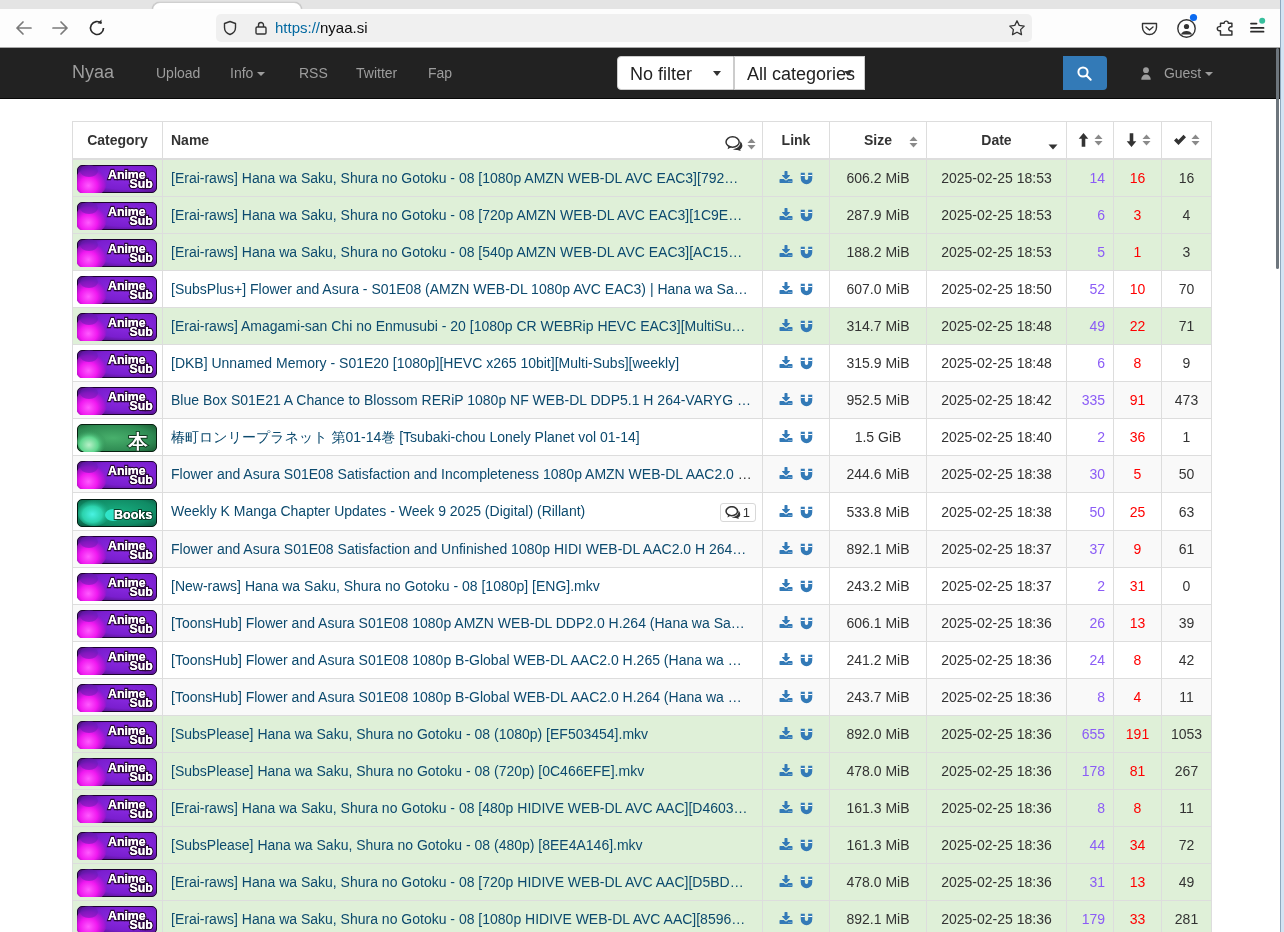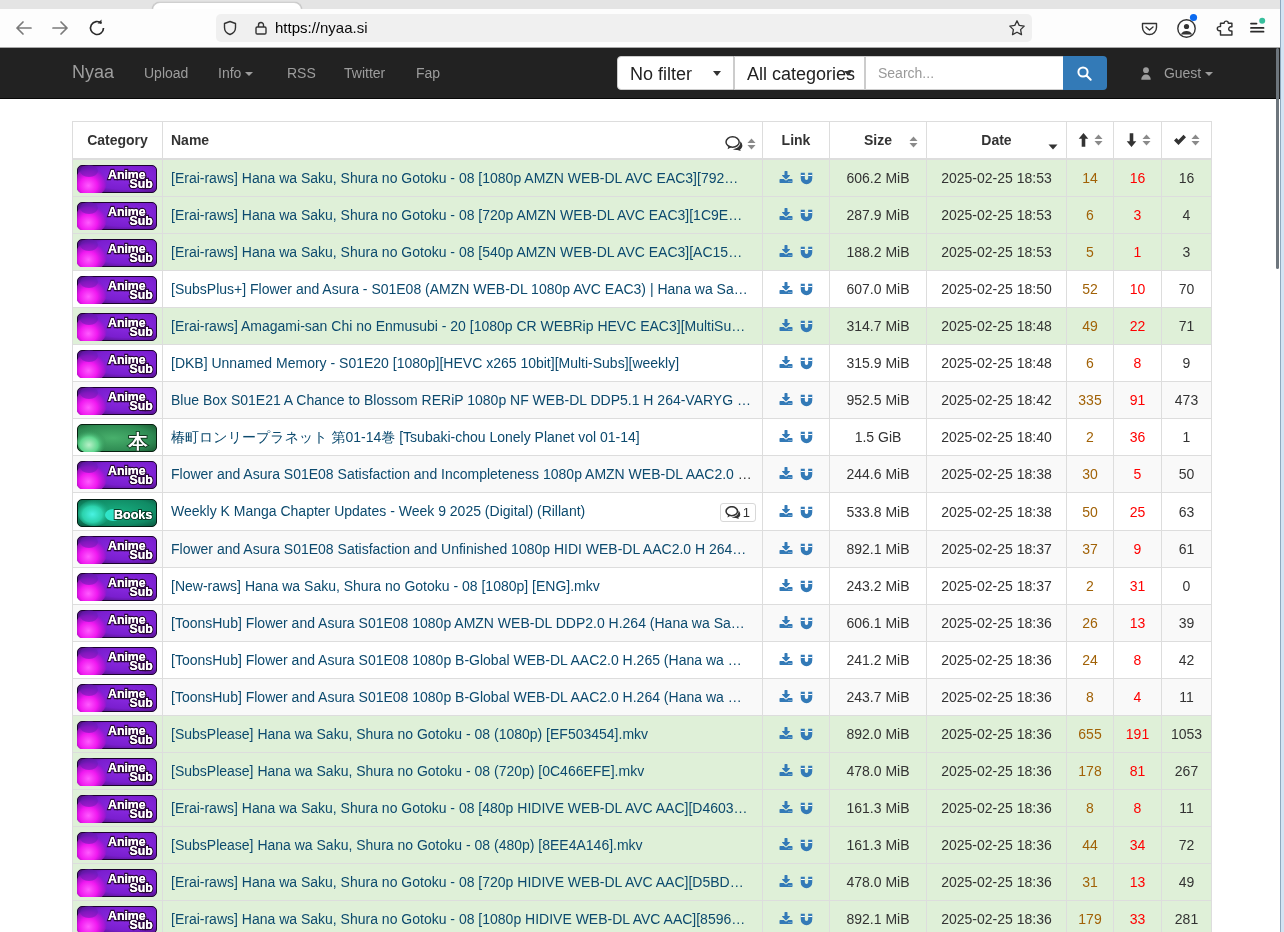--- a/index.html
+++ b/index.html
@@ -8,26 +8,26 @@
 
 .tabstrip { position:absolute; left:0; top:0; width:1284px; height:9px; background:#e4e4e4; }
 .tab { position:absolute; left:152px; top:2px; width:148px; height:7px; background:#fff;
   border-radius:8px 8px 0 0; box-shadow:0 0 1px rgba(0,0,0,.3); border:1px solid #d0d0d0; border-bottom:none; }
 .toolbar { position:absolute; left:0; top:9px; width:1284px; height:38px; background:#fdfdfd;
   border-bottom:1px solid #a8a8a8; }
 .tbico { position:absolute; top:0; }
 .urlbar { position:absolute; left:216px; top:5px; width:816px; height:28px; background:#f0f0f0;
   border-radius:5px; }
 .urltext { position:absolute; left:59px; top:5px; font-size:15px; color:#0c0c0d; white-space:pre; }
-.urltext .gray { color:#000000; }
+.urltext .gray { color:#0369a1; }
 
 .nav { position:absolute; left:0; top:48px; width:1284px; height:50px; background:#222;
   border-bottom:1px solid #080808;text-decoration:underline; }
 .brand { position:absolute; left:72px; top:14px; font-size:18px; color:#9d9d9d; line-height:20px; }
-.navlink { position:absolute; top:15px; font-size:14px; color:#9d9d9d; line-height:20px; }
+.navlink { position:absolute; top:15px; font-size:14px; color:#9d9d9d; line-height:20px;margin-left:12px; }
 .caret { display:inline-block; width:0; height:0; margin-left:4px; vertical-align:middle;
   border-left:4px solid transparent; border-right:4px solid transparent; border-top:4px solid #9d9d9d; }
 .sel { position:absolute; top:8px; height:32px; background:#fff; border:1px solid #ccc;
   font-size:18px; color:#222; }
 .sel .txt { position:absolute; left:12px; top:7px; }
 .sel .car { position:absolute; right:12px; top:14px; width:0; height:0;
   border-left:4px solid transparent; border-right:4px solid transparent; border-top:5px solid #333; }
 .sinput { position:absolute; left:865px; top:8px; width:197px; height:32px; background:#fff;
   border:1px solid #ccc; border-right:none; }
 .sinput span { position:absolute; left:12px; top:8px; font-size:14px; color:#999; }
@@ -39,21 +39,21 @@
 table { width:1139px; table-layout:fixed; border-collapse:collapse; font-size:14px; }
 th, td { border:1px solid #ddd; padding:8px; line-height:20px; vertical-align:middle; }
 th { border-bottom-width:2px; font-weight:bold; text-align:center; position:relative; }
 th.nm { text-align:left; }
 td { text-align:center; }
 td.nm { text-align:left; overflow:hidden; white-space:nowrap; text-overflow:ellipsis; }
 td.cat { padding:5px 0 3px; }
 tr.odd td { background:#f9f9f9; }
 tr.succ td { background:#dff0d8; }
 a { color:#0c4a6e; text-decoration:none; }
-td.se { color:#a16207; } td.le { color:red; }
+td.se { color:#8b5cf6;text-align:right; } td.le { color:red; }
 .sort { display:inline-block; width:9px; height:12px; vertical-align:-1px; margin-left:4px; }
 .badge-ic { display:block; margin:0 auto 0 4px; }
 .cmt { float:right; color:#333; font-size:13px; border:1px solid #d8d8d8; border-radius:3px; padding:0 5px 0 4px; line-height:17px; margin-top:2px; margin-right:-2px; background:#fff; }
 
 .edge { position:absolute; left:1280px; top:0; width:3px; height:932px; background:#d2e4f3; border-left:1px solid #8fa9bd; }
 .thumb { position:absolute; left:1276px; top:48px; width:3px; height:221px; background:#6e767d; border-radius:2px; }
 </style>
 </head>
 <body>
 <div class="tabstrip">
@@ -113,23 +113,20 @@
   <div class="navlink" style="left:344px">Twitter</div>
   <div class="navlink" style="left:416px">Fap</div>
   <div class="sel" style="left:617px;width:115px;border-radius:4px 0 0 4px">
       <span class="txt">No filter</span>
       <span class="car"></span>
     </div>
   <div class="sel" style="left:734px;width:129px">
       <span class="txt">All categories</span>
       <span class="car"></span>
     </div>
-  <div class="sinput">
-      <span>Search...</span>
-    </div>
   <div class="sbtn">
     <svg style="position:absolute;left:13px;top:9px" width="17" height="17" viewBox="0 0 17 17">
       <circle cx="7" cy="7" r="4.6" stroke="#fff" stroke-width="2" fill="none"></circle>
       <path d="M10.5 10.5l4.2 4.2" stroke="#fff" stroke-width="2" stroke-linecap="round"></path>
     </svg>
   </div>
   <div class="guest">
     <svg width="10" height="13" viewBox="0 0 10 13" style="vertical-align:-2px">
       <circle cx="5" cy="3.2" r="2.9" fill="#9d9d9d"></circle>
       <path d="M0.3 12.7c0-3.2 2.1-5.2 4.7-5.2s4.7 2 4.7 5.2z" fill="#9d9d9d"></path>

